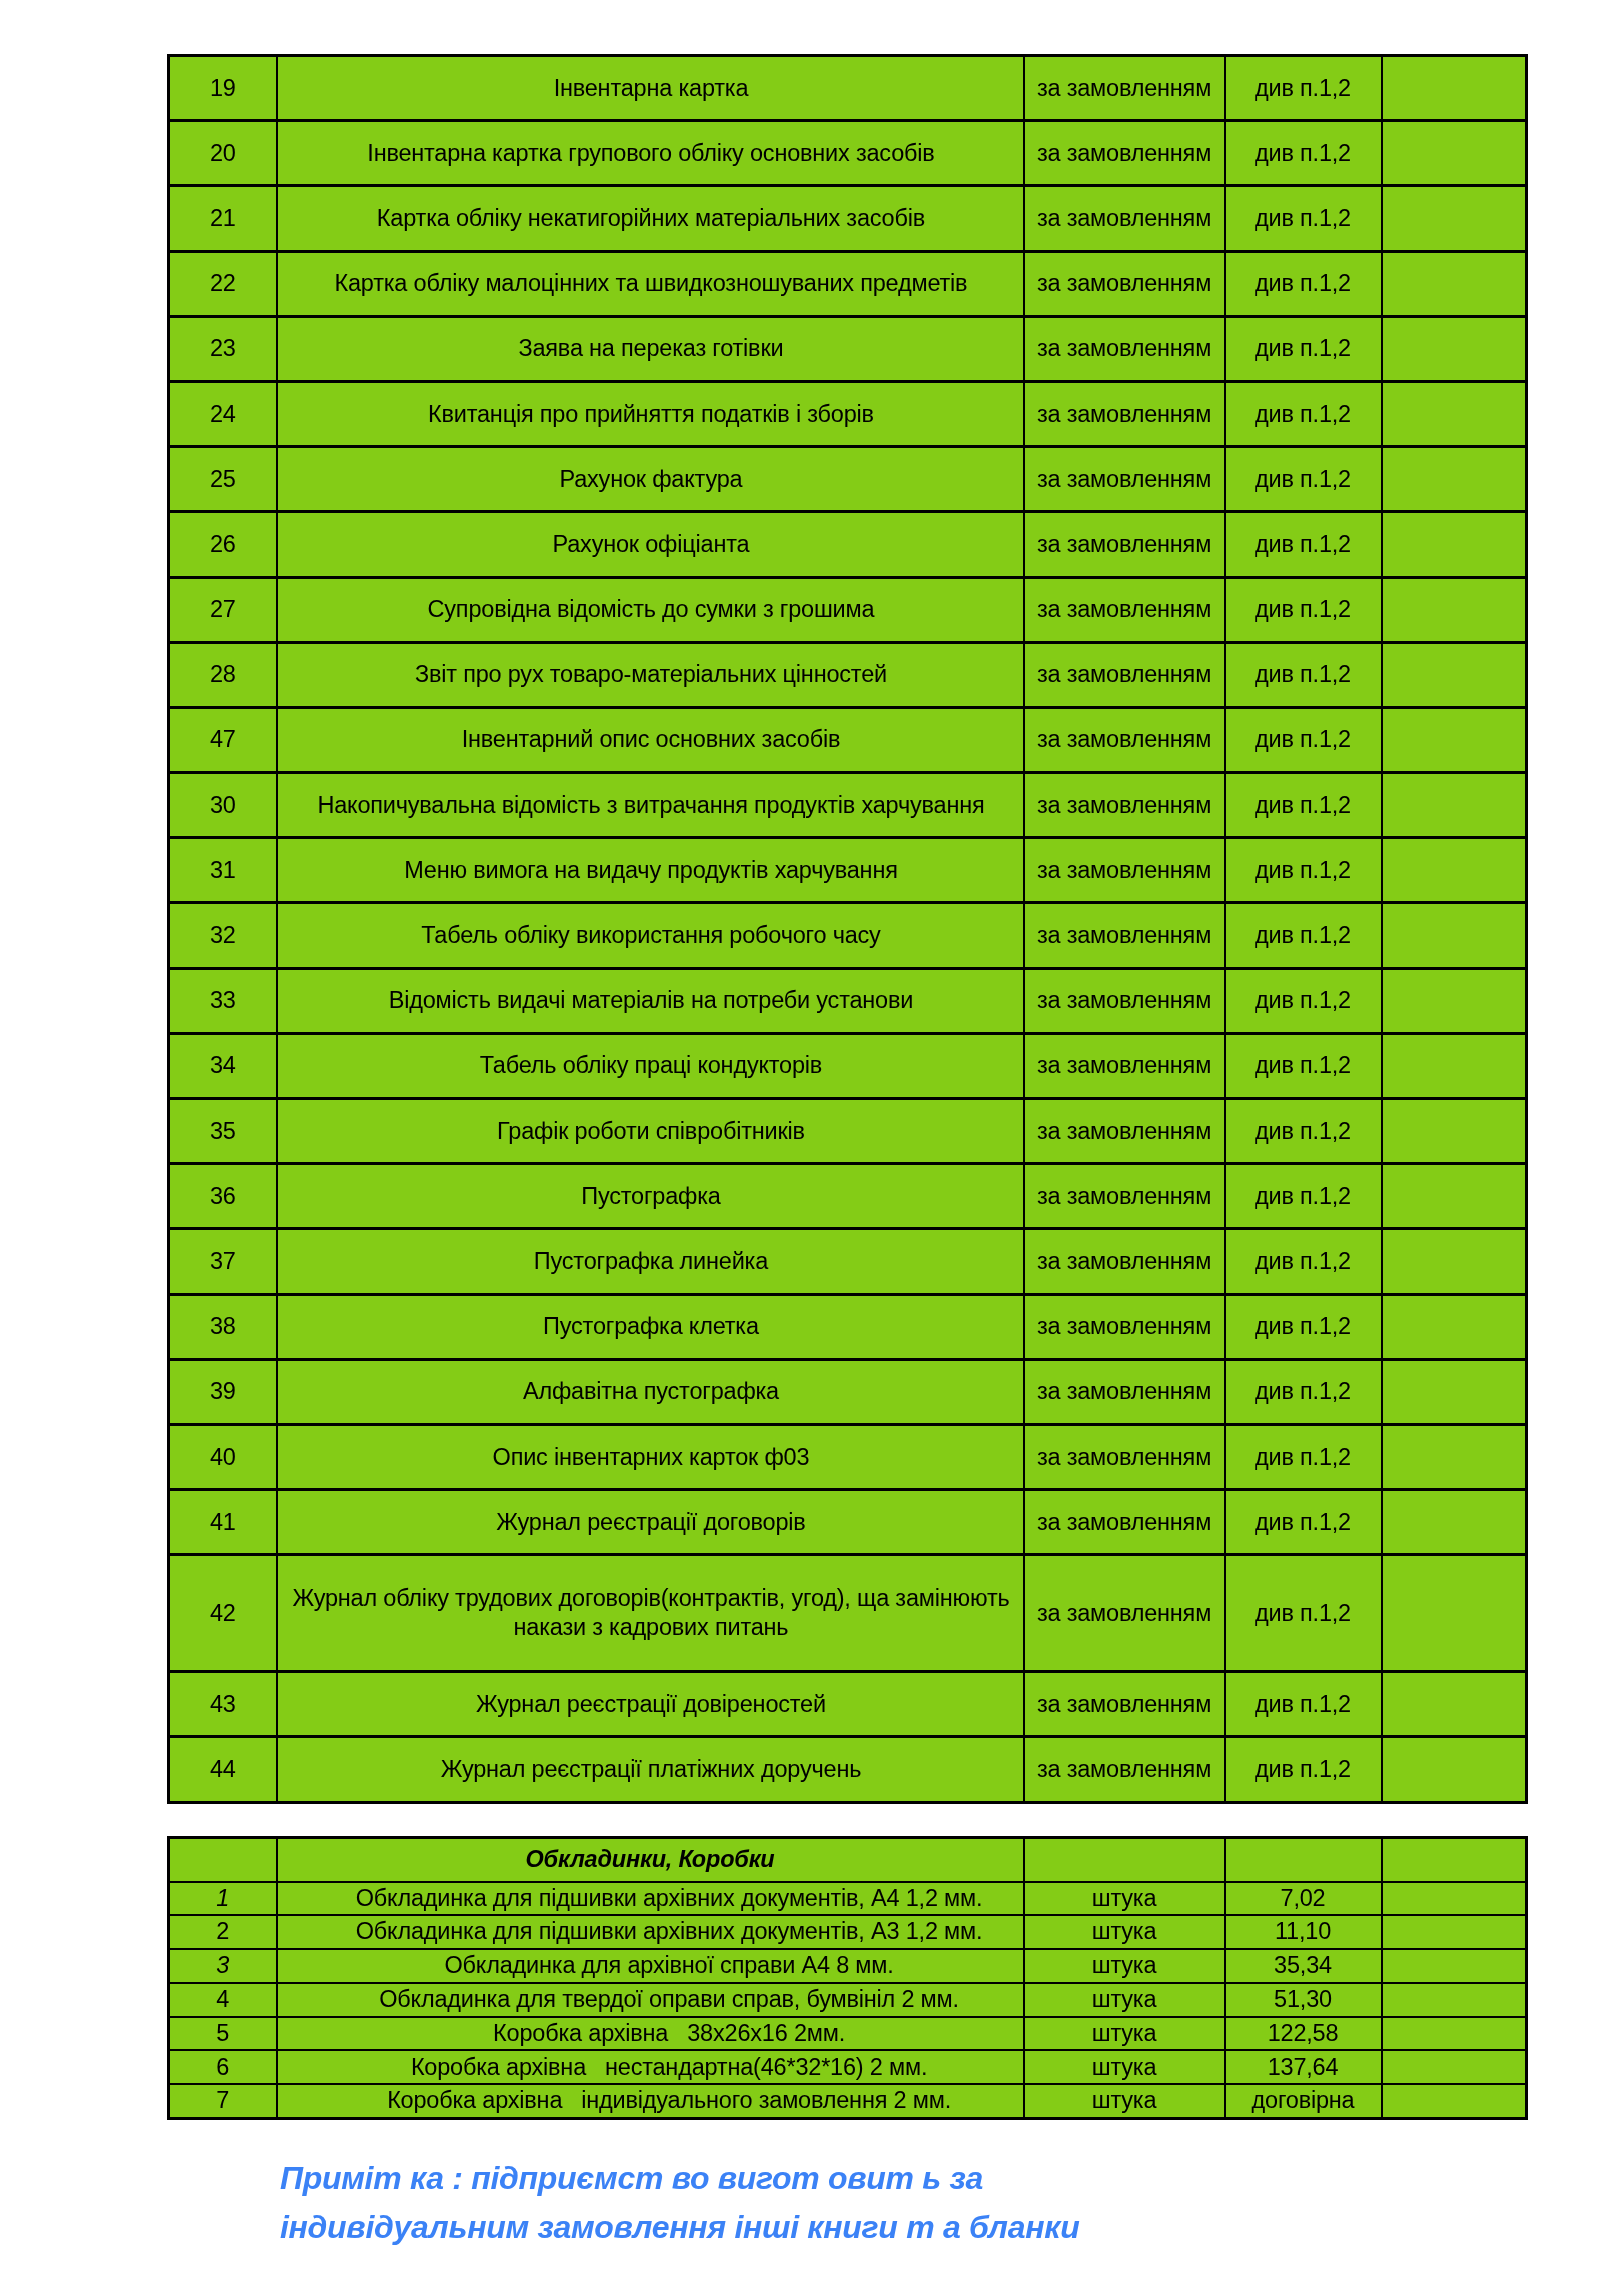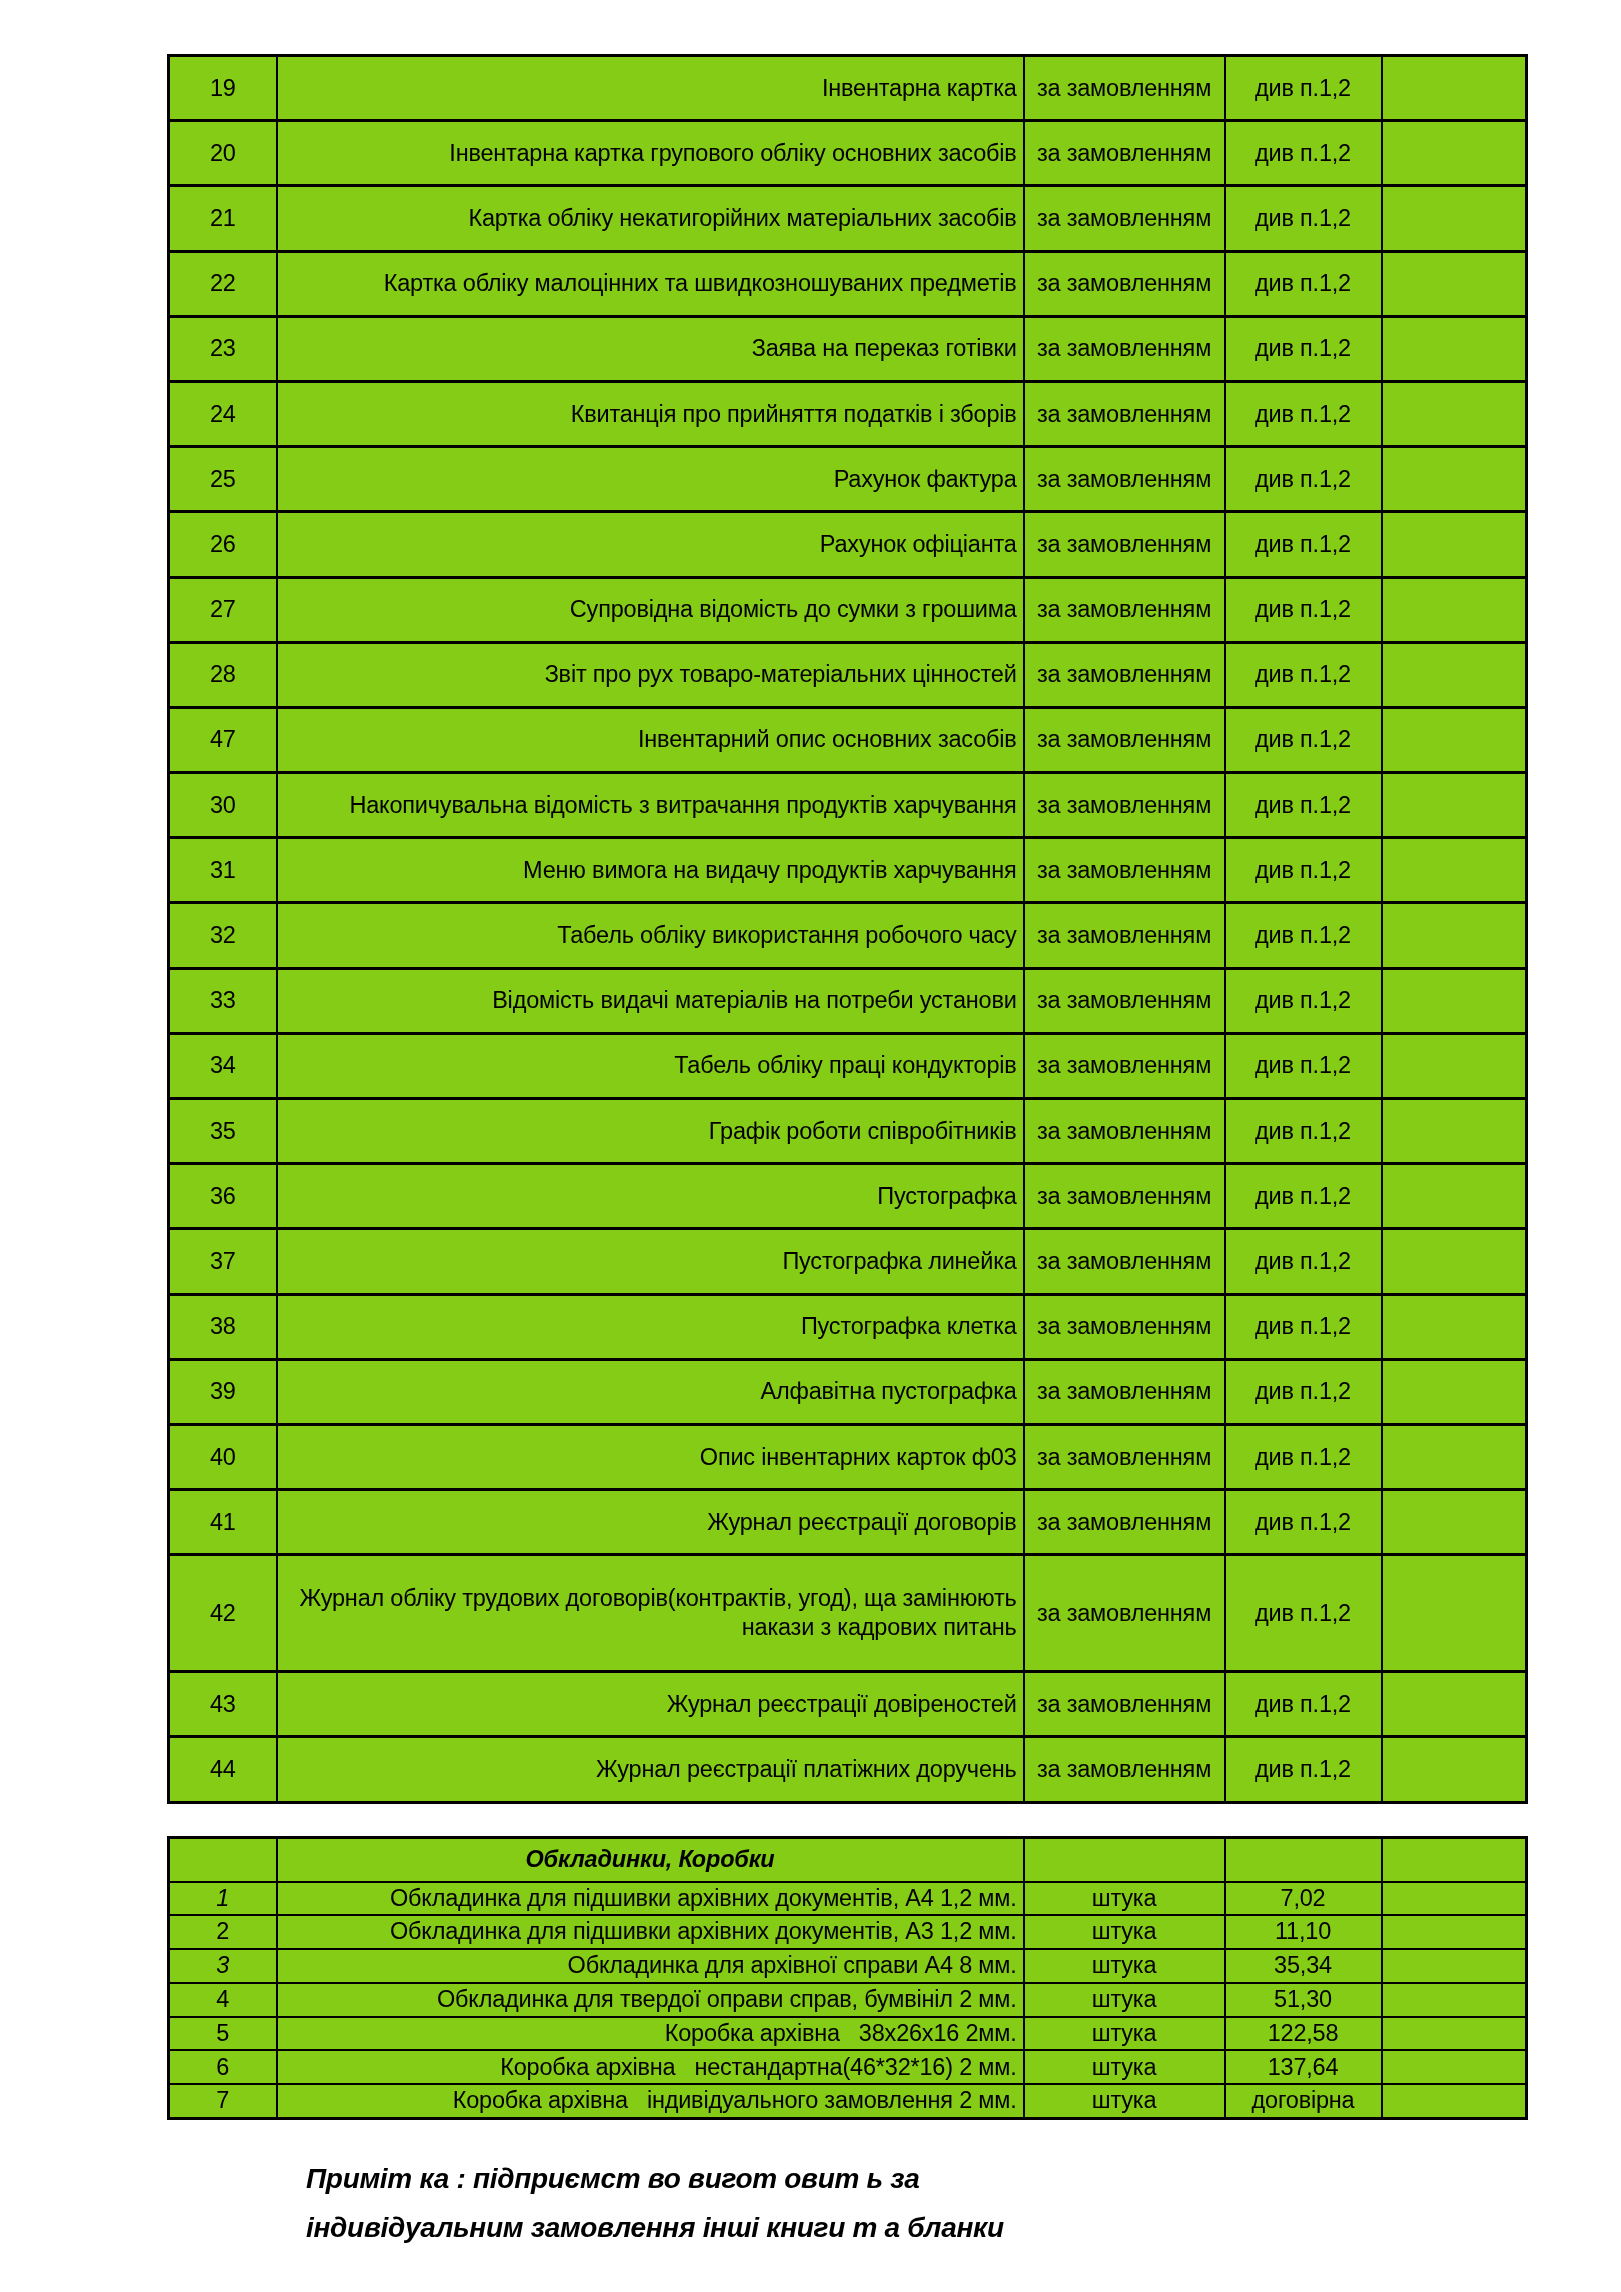--- a/index.html
+++ b/index.html
@@ -39,21 +39,21 @@
     border: 3.9px solid #000000;
   }
   table.t1 td {
     border-top-width: 3.9px;
     border-bottom-width: 3.9px;
     font-size: 23.5px;
     letter-spacing: -0.2px;
     line-height: 29px;
   }
   .c-num   { text-align: center; }
-  .c-name  { text-align: right; padding: 0 5.9px 0 7.8px; }
+  .c-name  { text-align: center; padding: 0 5.9px 0 7.8px; }
   .c-order { text-align: center; }
   .c-ref   { text-align: center; }
   .c-blank { }
 
   
   table.t2 {
     left: 167px;
     top: 1836px;
     height: 284px;
     border: 3.9px solid #000000;
@@ -74,25 +74,24 @@
   .num-italic { font-style: italic; }
 
   
   .note {
     position: absolute;
     left: 280px;
     top: 2154px;
     width: 804px;
     font-weight: bold;
     font-style: italic;
-    font-size: 28px;
+    font-size: 32px;
     line-height: 49px;
     letter-spacing: -0.3px;
-    color: #000000;
-    margin-left: 26px;
+    color: #3b82f6;
   }
 </style>
 </head>
 <body>
 
 <div class="page">
 
   <table class="doc-table t1">
     <colgroup>
       <col style="width:108px">

